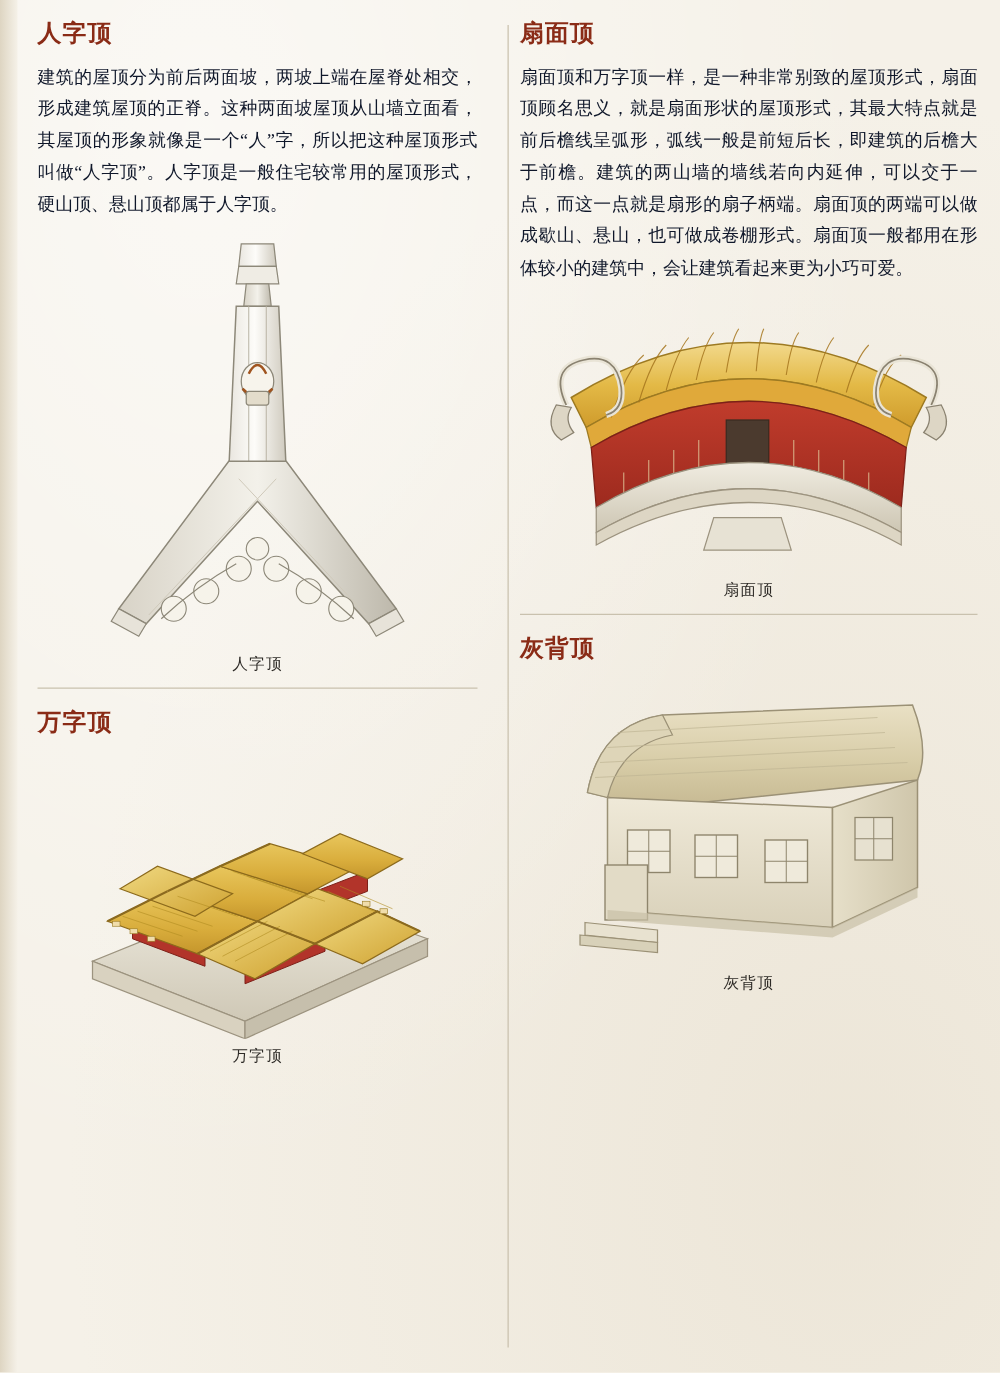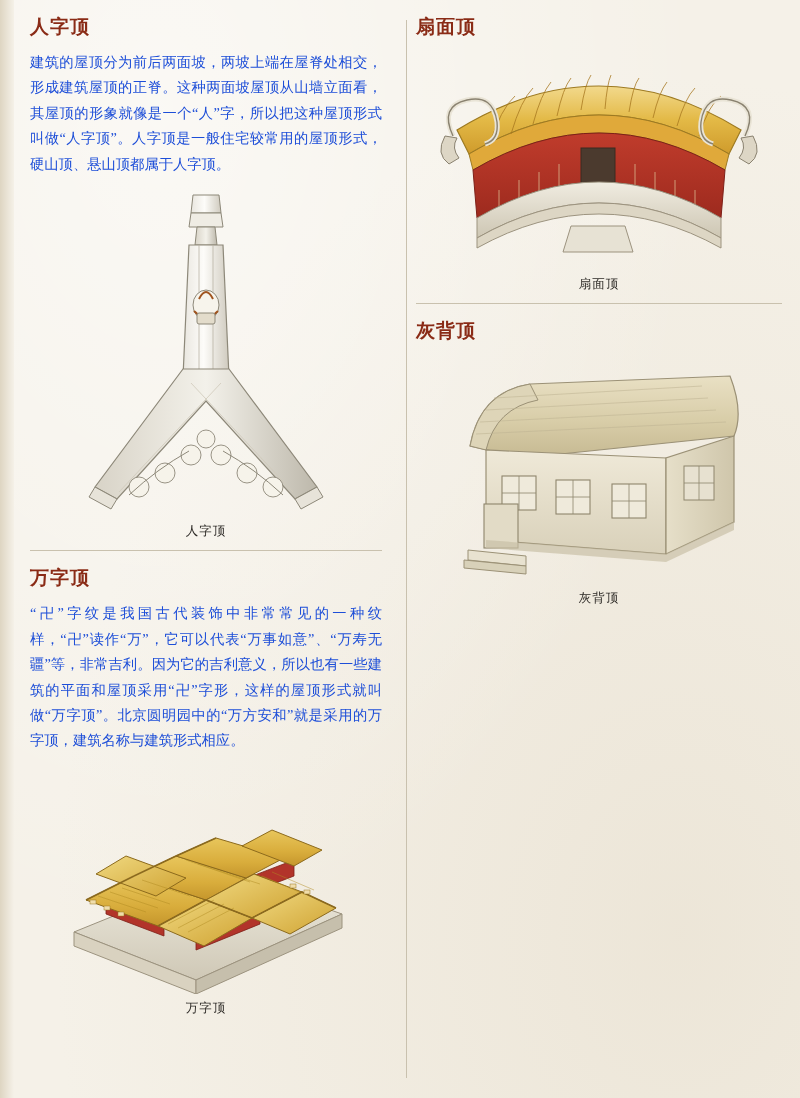--- a/index.html
+++ b/index.html
@@ -71,21 +71,21 @@
     color: #8a2b16;
     margin: 0 0 10px 0;
     letter-spacing: 1px;
   }
   p.body-text {
     font-size: 14.3px;
     line-height: 1.78;
     margin: 0;
     text-align: justify;
     text-justify: inter-ideograph;
-    color: #1d4ed8;
+    color: #0f172a;
   }
   .figure {
     margin-top: 10px;
     text-align: center;
   }
   .fig-caption {
     font-size: 12.5px;
     color: #2d2a26;
     margin-top: 6px;
     letter-spacing: 1px;
@@ -156,21 +156,20 @@
             <path d="M236 300 L214 312 L220 322 L242 310 Z" fill="#e7e3d9" stroke="#8d8879" stroke-width="1"></path>
           </svg>
           <div class="fig-caption">人字顶</div>
         </div>
       </div>
 
       <div class="hrule"></div>
 
       <div class="block">
         <h2 class="sec-title">万字顶</h2>
-        <p class="body-text">“卍”字纹是我国古代装饰中非常常见的一种纹样，“卍”读作“万”，它可以代表“万事如意”、“万寿无疆”等，非常吉利。因为它的吉利意义，所以也有一些建筑的平面和屋顶采用“卍”字形，这样的屋顶形式就叫做“万字顶”。北京圆明园中的“万方安和”就是采用的万字顶，建筑名称与建筑形式相应。</p>
 
         <div class="figure">
           <svg class="art" width="320" height="230" viewBox="0 0 320 230">
             <defs>
               <linearGradient id="roofY" x1="0" y1="0" x2="0" y2="1">
                 <stop offset="0%" stop-color="#e8c65c"></stop>
                 <stop offset="60%" stop-color="#d9ad3c"></stop>
                 <stop offset="100%" stop-color="#c5962c"></stop>
               </linearGradient>
               <linearGradient id="roofY2" x1="0" y1="0" x2="1" y2="1">
@@ -229,20 +228,21 @@
           </svg>
           <div class="fig-caption">万字顶</div>
         </div>
       </div>
     </div>
 
     <div class="col col-right">
 
       <div class="block">
         <h2 class="sec-title">扇面顶</h2>
+        <p class="body-text">扇面顶和万字顶一样，是一种非常别致的屋顶形式，扇面顶顾名思义，就是扇面形状的屋顶形式，其最大特点就是前后檐线呈弧形，弧线一般是前短后长，即建筑的后檐大于前檐。建筑的两山墙的墙线若向内延伸，可以交于一点，而这一点就是扇形的扇子柄端。扇面顶的两端可以做成歇山、悬山，也可做成卷棚形式。扇面顶一般都用在形体较小的建筑中，会让建筑看起来更为小巧可爱。</p>
 
         <div class="figure">
           <svg class="art" width="340" height="220" viewBox="0 0 340 220">
             <defs>
               <linearGradient id="fanRoof" x1="0" y1="0" x2="0" y2="1">
                 <stop offset="0%" stop-color="#f2d98c"></stop>
                 <stop offset="50%" stop-color="#e3b946"></stop>
                 <stop offset="100%" stop-color="#cf9b2c"></stop>
               </linearGradient>
               <linearGradient id="redWall" x1="0" y1="0" x2="0" y2="1">

